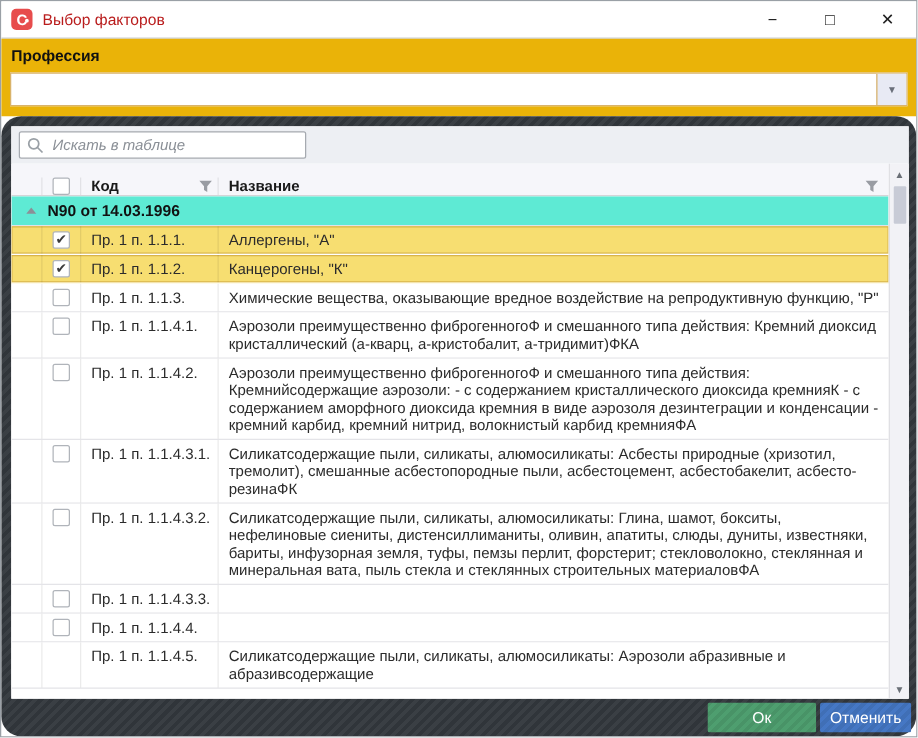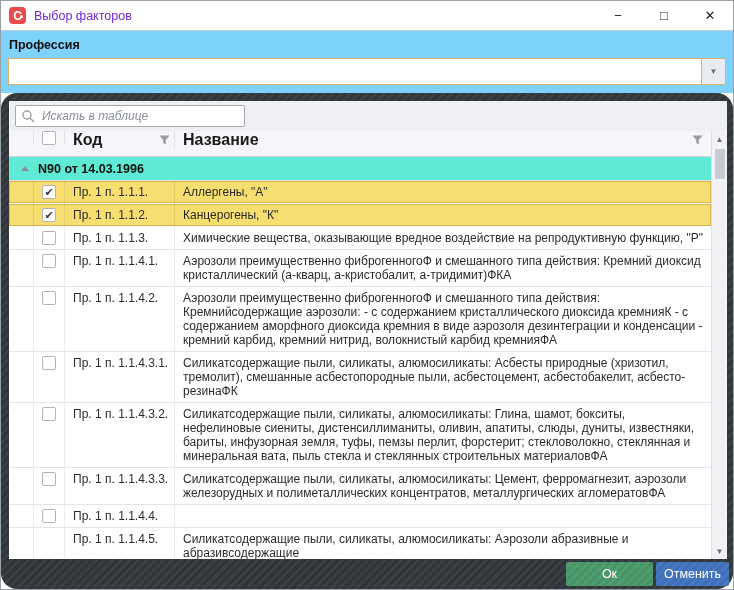--- a/index.html
+++ b/index.html
@@ -19,29 +19,29 @@
   }
   .logo{
     width:17px; height:17px; margin-left:8px; border-radius:4px;
     background:#e74c4c; color:#fff; font-weight:bold; font-size:12px;
     display:flex; align-items:center; justify-content:center; position:relative;
   }
   .logo::after{
     content:""; position:absolute; right:3px; top:8px;
     width:3px; height:3px; border-radius:50%; background:#fff;
   }
-  .title-text{ margin-left:8px; font-size:12.5px; color:#6d28d9; }
+  .title-text{ margin-left:8px; font-size:12.5px; color:#b91c1c; }
   .win-btns{ margin-left:auto; display:flex; height:100%; }
   .win-btn{
     width:46px; height:100%; display:flex; align-items:center; justify-content:center;
     font-size:13px; color:#222; cursor:default;
   }
 
   
-  .prof{ position:absolute; top:30px; left:0; right:0; height:62px; background:#7dd3fc; }
+  .prof{ position:absolute; top:30px; left:0; right:0; height:62px; background:#eab308; }
   .prof-label{ font-size:12.5px; font-weight:bold; color:#111; margin:7px 0 0 8px; }
   .combo{
     position:absolute; left:7px; right:7px; top:27px; height:27px;
     background:#fff; border:1px solid #d9b36a; display:flex;
   }
   .combo-value{ flex:1; font-size:12px; padding:6px; color:#333; }
   .combo-btn{
     width:24px; background:#e8eaf4; border-left:1px solid #d9b36a;
     display:flex; align-items:center; justify-content:center;
     color:#6a6f7a; font-size:8px;
@@ -70,22 +70,22 @@
   .grid{ position:absolute; top:30px; left:0; right:0; bottom:0; background:#fff; }
   .grid-main{ position:absolute; left:0; right:16px; top:0; bottom:0; overflow:hidden; }
 
   .col-exp{ width:24px; flex:0 0 24px; }
   .col-chk{ width:32px; flex:0 0 32px; display:flex; align-items:center; justify-content:center; }
   .col-code{ width:110px; flex:0 0 110px; padding:4px 4px 4px 8px; }
   .col-name{ flex:1; padding:4px 8px 4px 8px; }
 
   .header-row{
     display:flex; height:26px; background:#f6f6fa;
-    border-bottom:1px solid #d5d5d8; align-items:flex-start;
-    font-weight:bold; font-size:16px; color:#1a1a1a;
+    border-bottom:1px solid #d5d5d8; align-items:flex-end;
+    font-weight:bold; font-size:12px; color:#1a1a1a;
   }
   .header-row .col-code, .header-row .col-name{
     display:flex; align-items:center; justify-content:space-between; padding-top:0; padding-bottom:0;
   }
   .header-row .col-chk{ border-left:1px solid #e2e2e6; border-right:1px solid #e2e2e6; }
   .header-row .col-code{ border-right:1px solid #e2e2e6; }
   .cb{
     width:14px; height:14px; background:#fff; border:1px solid #b0b4ba; border-radius:2px;
     display:flex; align-items:center; justify-content:center;
     font-size:11px; line-height:11px; color:#3a3a3a;
@@ -281,21 +281,20 @@
     </div>
     <div class="col-code">Пр. 1 п. 1.1.4.3.2.</div>
     <div class="col-name">Силикатсодержащие пыли, силикаты, алюмосиликаты: Глина, шамот, бокситы, нефелиновые сиениты, дистенсиллиманиты, оливин, апатиты, слюды, дуниты, известняки, бариты, инфузорная земля, туфы, пемзы перлит, форстерит; стекловолокно, стеклянная и минеральная вата, пыль стекла и стеклянных строительных материаловФА</div>
   </div>
               <div class="row">
     <div class="col-exp"></div>
     <div class="col-chk">
       <span class="cb"></span>
     </div>
     <div class="col-code">Пр. 1 п. 1.1.4.3.3.</div>
-    <div class="col-name">Силикатсодержащие пыли, силикаты, алюмосиликаты: Цемент, ферромагнезит, аэрозоли железорудных и полиметаллических концентратов, металлургических агломератовФА</div>
   </div>
               <div class="row">
     <div class="col-exp"></div>
     <div class="col-chk">
       <span class="cb"></span>
     </div>
     <div class="col-code">Пр. 1 п. 1.1.4.4.</div>
   </div>
               <div class="row">
     <div class="col-exp"></div>

